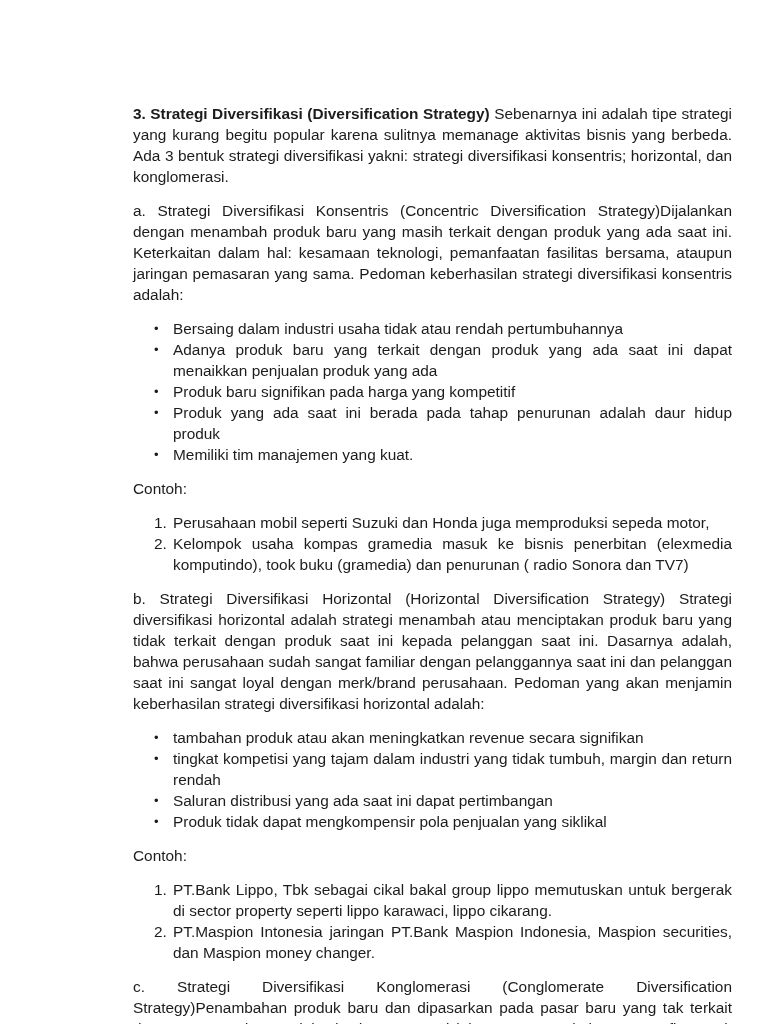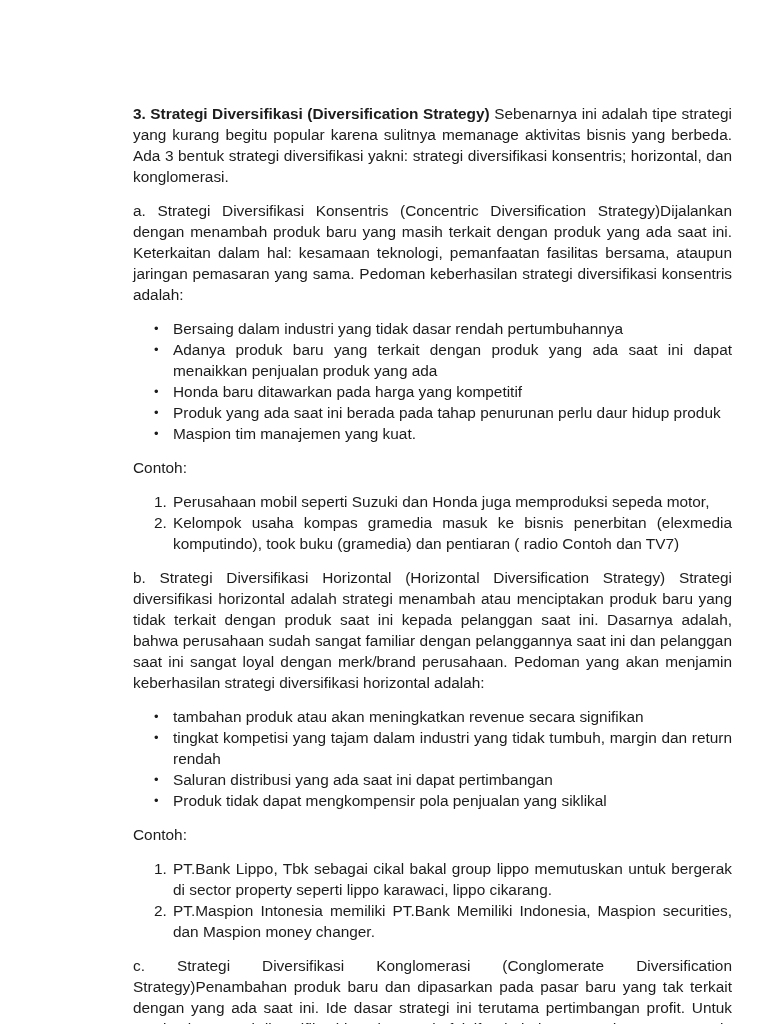--- a/index.html
+++ b/index.html
@@ -34,48 +34,48 @@
 </head>
 <body>
 
 <div class="page">
   <div id="doc-content">
       <p class="para"><span class="bold">3. Strategi Diversifikasi (Diversification Strategy)</span><span class=""> Sebenarnya ini adalah tipe strategi yang kurang begitu popular karena sulitnya memanage aktivitas bisnis yang berbeda. Ada 3 bentuk strategi diversifikasi yakni: strategi diversifikasi konsentris; horizontal, dan konglomerasi.</span></p>
       <p class="para"><span class="">a. Strategi Diversifikasi Konsentris (Concentric Diversification Strategy)Dijalankan dengan menambah produk baru yang masih terkait dengan produk yang ada saat ini. Keterkaitan dalam hal: kesamaan teknologi, pemanfaatan fasilitas bersama, ataupun jaringan pemasaran yang sama. Pedoman keberhasilan strategi diversifikasi konsentris adalah:</span></p>
       <div class="list bullets">
         <div class="li">
           <span class="marker">•</span>
-          <span class="li-text">Bersaing dalam industri yang tidak dasar rendah pertumbuhannya</span>
+          <span class="li-text">Bersaing dalam industri usaha tidak atau rendah pertumbuhannya</span>
         </div>
         <div class="li">
           <span class="marker">•</span>
           <span class="li-text">Adanya produk baru yang terkait dengan produk yang ada saat ini dapat menaikkan penjualan produk yang ada</span>
         </div>
         <div class="li">
           <span class="marker">•</span>
-          <span class="li-text">Honda baru ditawarkan pada harga yang kompetitif</span>
+          <span class="li-text">Produk baru signifikan pada harga yang kompetitif</span>
         </div>
         <div class="li">
           <span class="marker">•</span>
-          <span class="li-text">Produk yang ada saat ini berada pada tahap penurunan perlu daur hidup produk</span>
+          <span class="li-text">Produk yang ada saat ini berada pada tahap penurunan adalah daur hidup produk</span>
         </div>
         <div class="li">
           <span class="marker">•</span>
-          <span class="li-text">Maspion tim manajemen yang kuat.</span>
+          <span class="li-text">Memiliki tim manajemen yang kuat.</span>
         </div>
       </div>
       <p class="para"><span class="">Contoh:</span></p>
       <div class="list numbered">
         <div class="li">
           <span class="marker">1.</span>
           <span class="li-text">Perusahaan mobil seperti Suzuki dan Honda juga memproduksi sepeda motor,</span>
         </div>
         <div class="li">
           <span class="marker">2.</span>
-          <span class="li-text">Kelompok usaha kompas gramedia masuk ke bisnis penerbitan (elexmedia komputindo), took buku (gramedia) dan pentiaran ( radio Contoh dan TV7)</span>
+          <span class="li-text">Kelompok usaha kompas gramedia masuk ke bisnis penerbitan (elexmedia komputindo), took buku (gramedia) dan penurunan ( radio Sonora dan TV7)</span>
         </div>
       </div>
       <p class="para"><span class="">b. Strategi Diversifikasi Horizontal (Horizontal Diversification Strategy) Strategi diversifikasi horizontal adalah strategi menambah atau menciptakan produk baru yang tidak terkait dengan produk saat ini kepada pelanggan saat ini. Dasarnya adalah, bahwa perusahaan sudah sangat familiar dengan pelanggannya saat ini dan pelanggan saat ini sangat loyal dengan merk/brand perusahaan. Pedoman yang akan menjamin keberhasilan strategi diversifikasi horizontal adalah:</span></p>
       <div class="list bullets">
         <div class="li">
           <span class="marker">•</span>
           <span class="li-text">tambahan produk atau akan meningkatkan revenue secara signifikan</span>
         </div>
         <div class="li">
           <span class="marker">•</span>
@@ -91,18 +91,18 @@
         </div>
       </div>
       <p class="para"><span class="">Contoh:</span></p>
       <div class="list numbered">
         <div class="li">
           <span class="marker">1.</span>
           <span class="li-text">PT.Bank Lippo, Tbk sebagai cikal bakal group lippo memutuskan untuk bergerak di sector property seperti lippo karawaci, lippo cikarang.</span>
         </div>
         <div class="li">
           <span class="marker">2.</span>
-          <span class="li-text">PT.Maspion Intonesia memiliki PT.Bank Memiliki Indonesia, Maspion securities, dan Maspion money changer.</span>
+          <span class="li-text">PT.Maspion Intonesia jaringan PT.Bank Maspion Indonesia, Maspion securities, dan Maspion money changer.</span>
         </div>
       </div>
       <p class="para"><span class="">c. Strategi Diversifikasi Konglomerasi (Conglomerate Diversification Strategy)Penambahan produk baru dan dipasarkan pada pasar baru yang tak terkait dengan yang ada saat ini. Ide dasar strategi ini terutama pertimbangan profit. Untuk menjamin strategi diversifikasi konglomerasi efektif, ada beberapa pedoman yang perlu diikuti, yakni:</span></p>
     </div>
 </div>
 
 </body></html>

